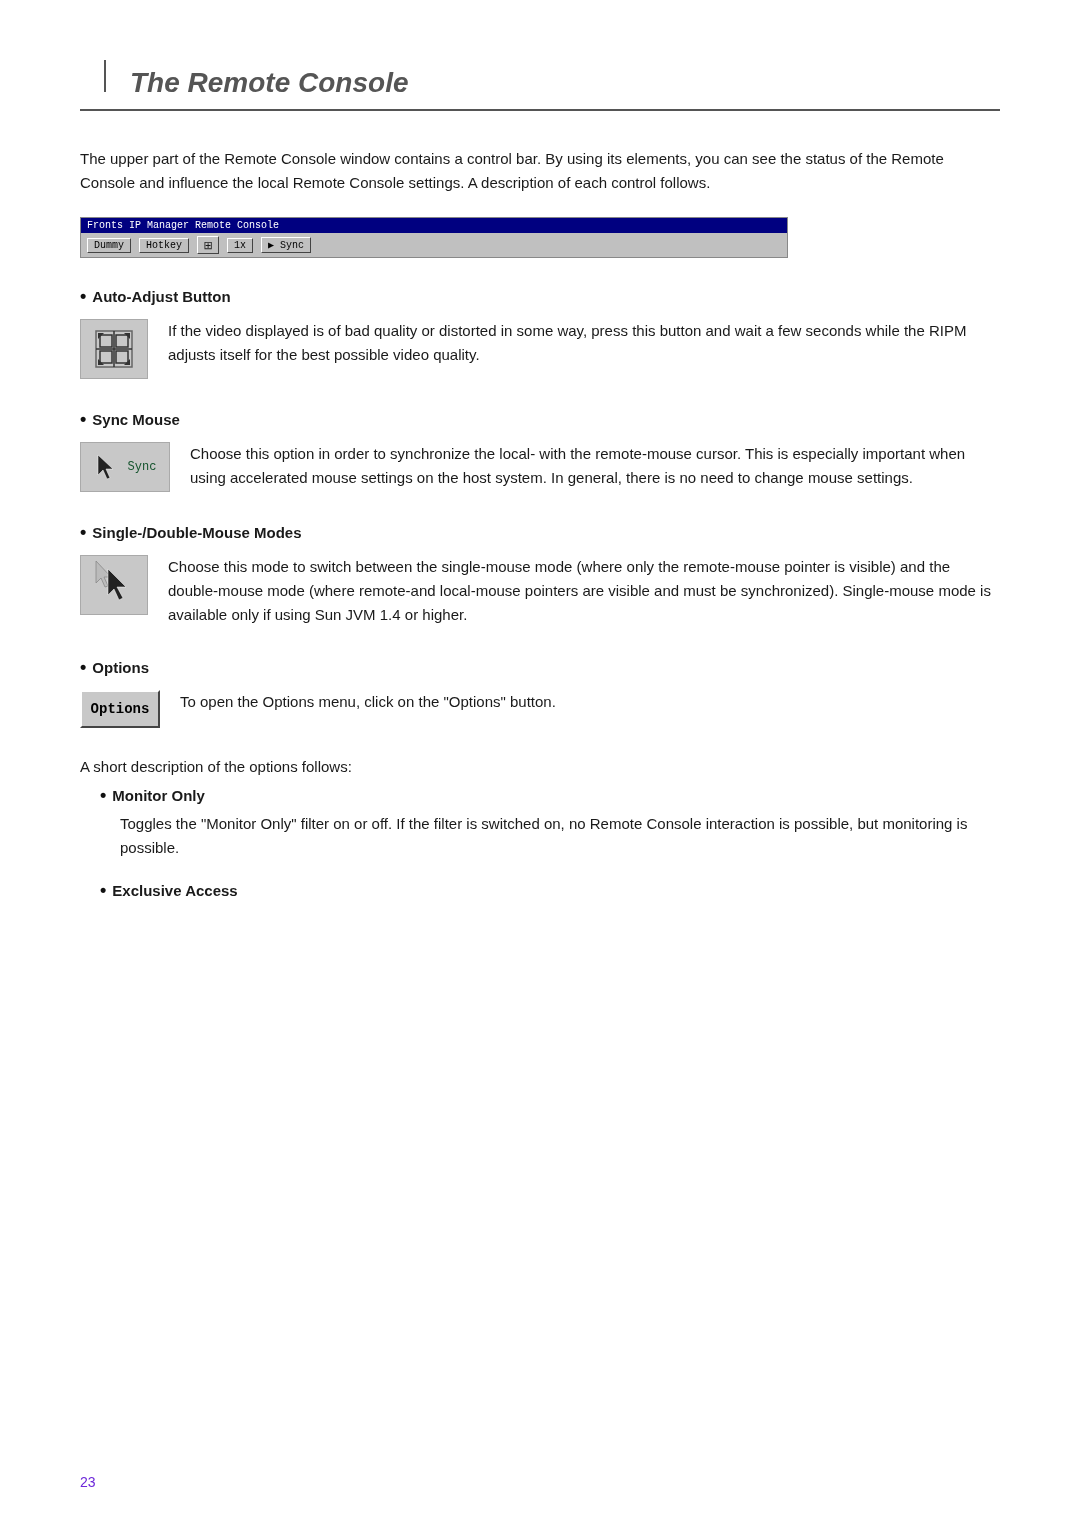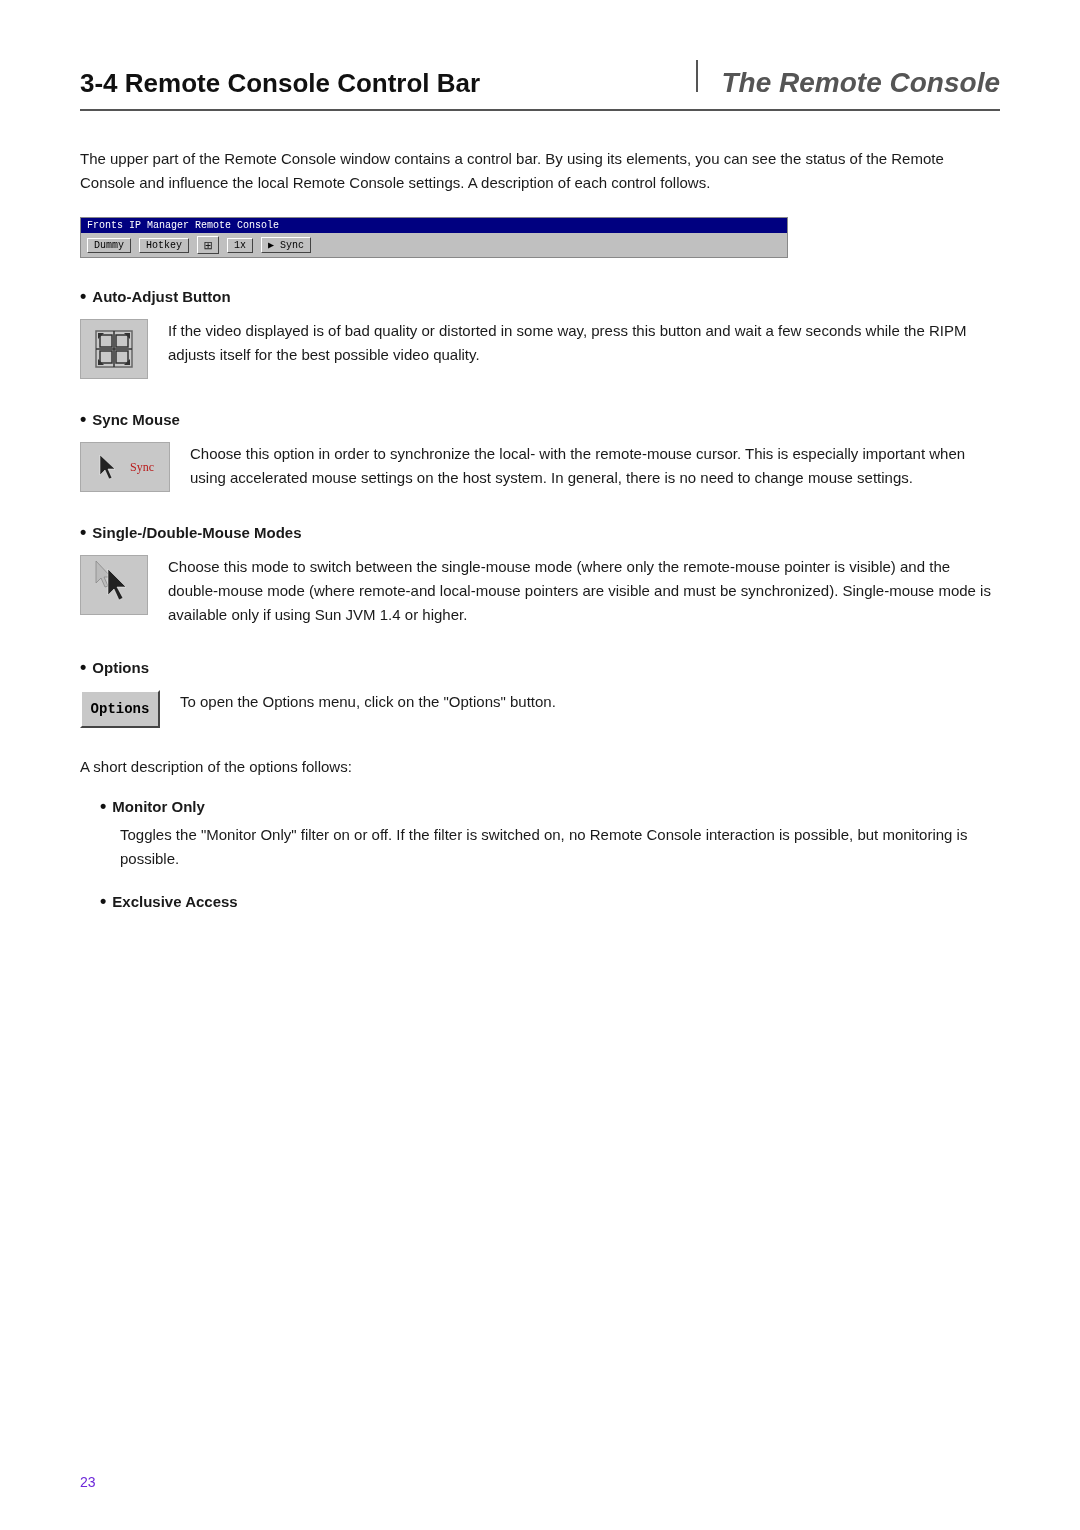--- a/index.html
+++ b/index.html
@@ -193,21 +193,21 @@
 
     .section-text {
       font-size: 15px;
       line-height: 1.6;
       flex: 1;
     }
 
     
     .short-desc {
       font-size: 15px;
-      margin-bottom: 21px;
+      margin-bottom: 10px;
       margin-top: 10px;
     }
 
     
     .sub-section {
       margin-bottom: 20px;
       padding-left: 20px;
     }
 
     .sub-title {
@@ -233,21 +233,20 @@
       font-size: 14px;
       color: #6d28d9;
     }
   </style>
 </head>
 <body>
 
 <div class="page-container">
 
   <div class="page-header">
-    <span class="page-header-left">3-4  Remote Console Control Bar</span>
     <span class="divider-line"></span>
     <span class="page-header-right">The Remote Console</span>
   </div>
 
   <p class="intro-text">The upper part of the Remote Console window contains a control bar. By using its elements, you can see the status of the Remote Console and influence the local Remote Console settings. A description of each control follows.</p>
 
   <div class="control-bar-mockup">
     <div class="control-bar-title">Fronts IP Manager Remote Console</div>
     <div class="control-bar-buttons">
       <div class="cb-btn">Dummy</div>
@@ -287,21 +286,21 @@
   <div class="section-item">
     <div class="section-title">
       <span class="bullet">•</span>
       <span>Sync Mouse</span>
     </div>
     <div class="section-content">
       <div class="icon-box-sync">
         <svg width="28" height="28" viewBox="0 0 28 28">
           <polygon points="4,2 4,22 9,17 13,26 16,25 12,16 19,16" fill="#222" stroke="#fff" stroke-width="0.5"></polygon>
         </svg>
-        <span style="font-family:Liberation Serif, serif; font-size:12px; color:#b91c1c;">Sync</span>
+        <span style="font-family:Liberation Mono, monospace; font-size:12px; color:#14532d;">Sync</span>
       </div>
       <p class="section-text">Choose this option in order to synchronize the local- with the remote-mouse cursor. This is especially important when using accelerated mouse settings on the host system. In general, there is no need to change mouse settings.</p>
     </div>
   </div>
 
   <div class="section-item">
     <div class="section-title">
       <span class="bullet">•</span>
       <span>Single-/Double-Mouse Modes</span>
     </div>

